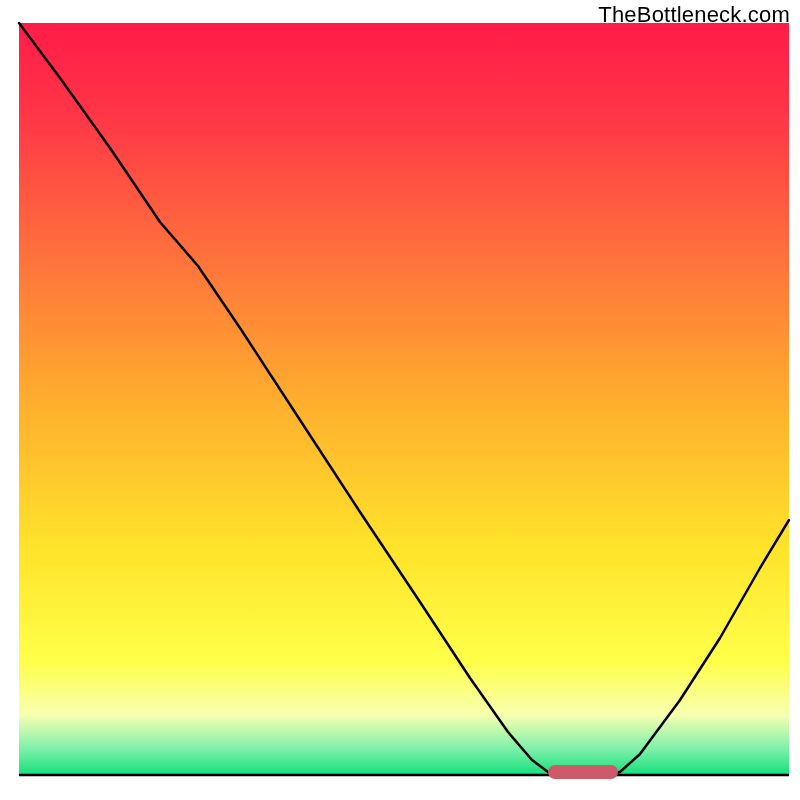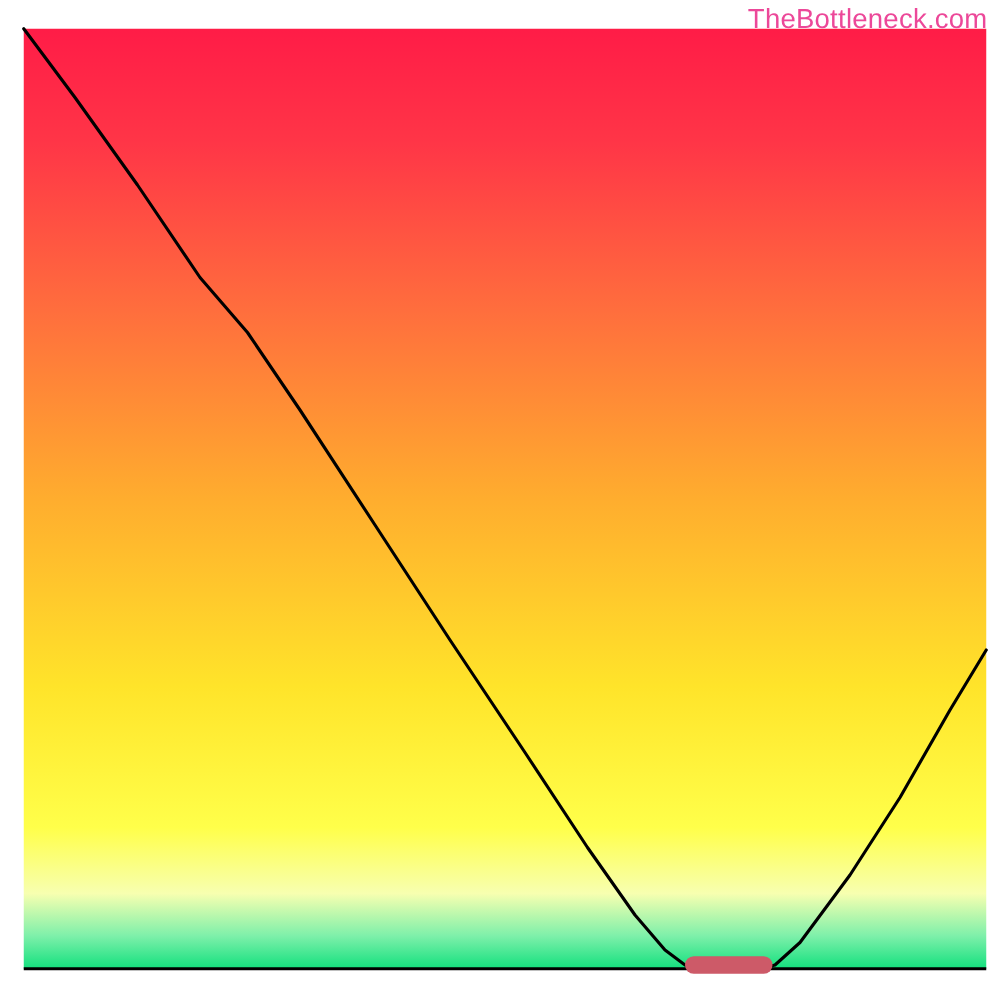--- a/index.html
+++ b/index.html
@@ -13,21 +13,21 @@
   }
   .canvas {
     position: relative;
     width: 800px;
     height: 800px;
   }
   .watermark {
     position: absolute;
     top: 2px;
     right: 10px;
-    color: #ec4899;
+    color: #000000;
     font-size: 22px;
     font-weight: 500;
     letter-spacing: 0.2px;
   }
 </style>
 </head>
 <body>
 
 <div class="canvas">
   <svg width="800" height="800" viewBox="0 0 800 800">

